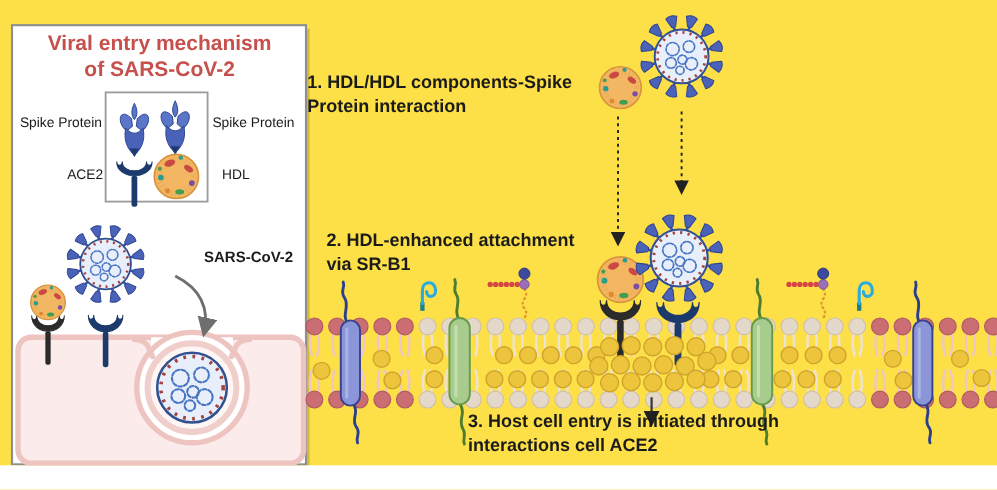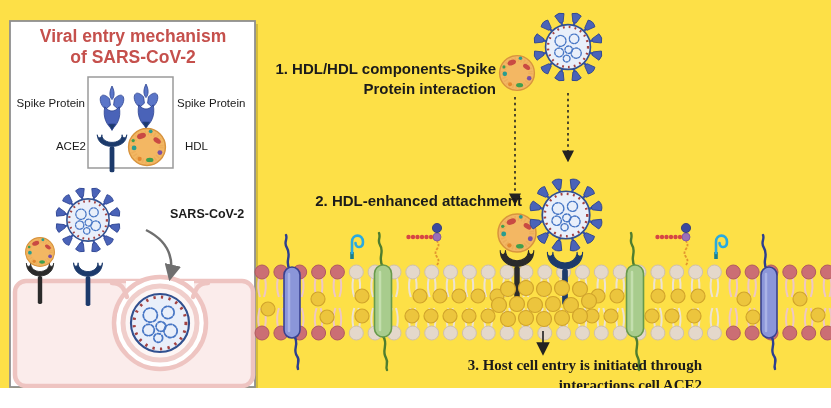--- a/index.html
+++ b/index.html
@@ -10,24 +10,24 @@
   .panel-title{left:12px;top:26px;width:242px;text-align:center;line-height:21px;
                font-size:17.5px;color:#c5504c;}
   .panel-title .t1{font-weight:700;}
   .panel-title .t2{font-weight:700;}
   .inset-label{font-size:11.5px;font-weight:400;line-height:13px;}
   .lbl-spike-left{left:6px;top:97px;width:79px;text-align:right;}
   .lbl-spike-right{left:177px;top:97px;width:80px;text-align:left;}
   .lbl-ace2{left:22px;top:140px;width:64px;text-align:right;}
   .lbl-hdl{left:185px;top:140px;width:60px;text-align:left;}
   .lbl-virus{left:134px;top:207px;font-size:12.5px;font-weight:700;margin-left:36px;}
-  .step{position:absolute;text-align:right;font-size:15px;font-weight:700;line-height:20px;color:#1b1b1b;}
+  .step{position:absolute;text-align:left;font-size:15px;font-weight:700;line-height:20px;color:#1b1b1b;}
   .step1{left:256px;top:59px;width:240px;}
   .step2{left:272px;top:191px;width:250px;}
-  .step3{left:390px;top:355px;width:312px;font-family:Liberation Serif, serif;}
+  .step3{left:390px;top:342px;width:312px;}
 </style>
 </head>
 <body>
 
 <div class="scene">
 
 <svg width="831" height="408" viewBox="0 0 831 408">
   <defs>
     <marker id="ahD" viewBox="0 0 10 10" refX="8" refY="5" markerWidth="7.5" markerHeight="7.5" orient="auto">
       <path d="M0,0 L10,5 L0,10 Z" fill="#222"></path>
@@ -400,19 +400,20 @@
 <div class="txt inset-label lbl-ace2">ACE2</div>
 <div class="txt inset-label lbl-hdl">HDL</div>
 <div class="txt lbl-virus">SARS-CoV-2</div>
 
 <div class="step step1">
   <div>1.  HDL/HDL components-Spike</div>
   <div>Protein interaction</div>
 </div>
 <div class="step step2">
   <div>2.  HDL-enhanced attachment</div>
+  <div>via SR-B1</div>
 </div>
 <div class="step step3">
   <div>3. Host cell entry is initiated through</div>
   <div>interactions cell ACE2</div>
 </div>
 
 </div>
 
 </body></html>

